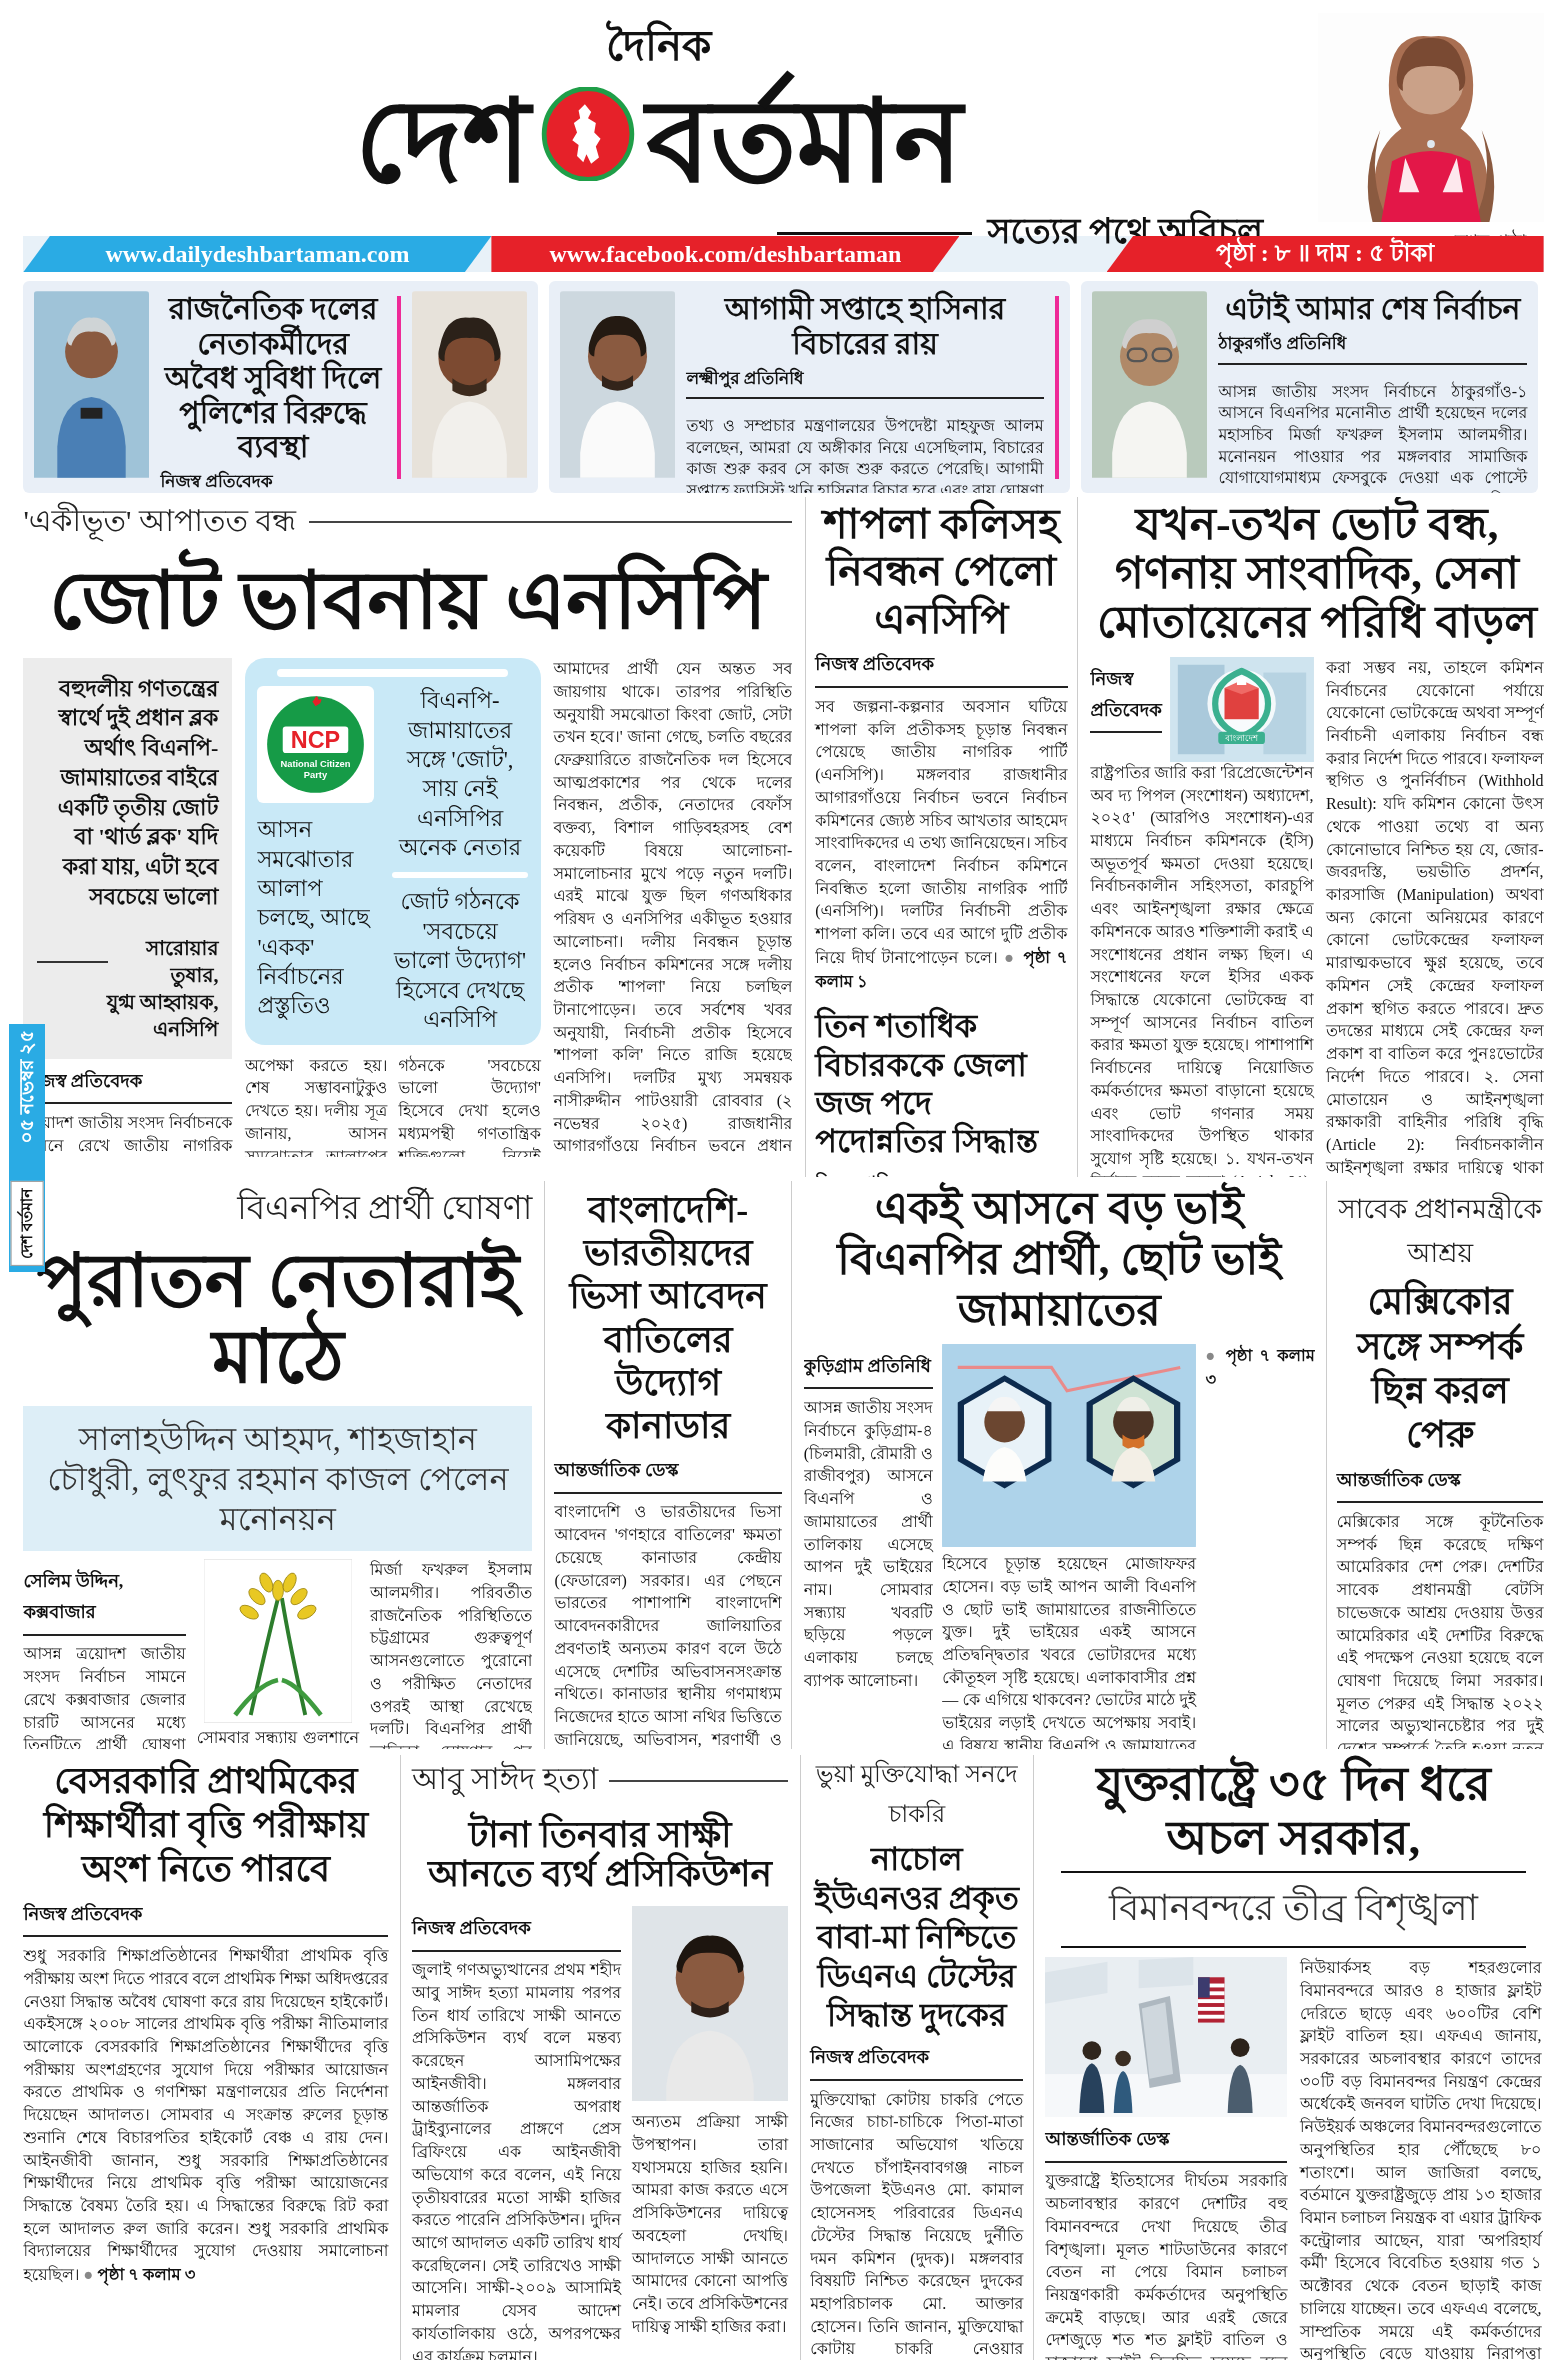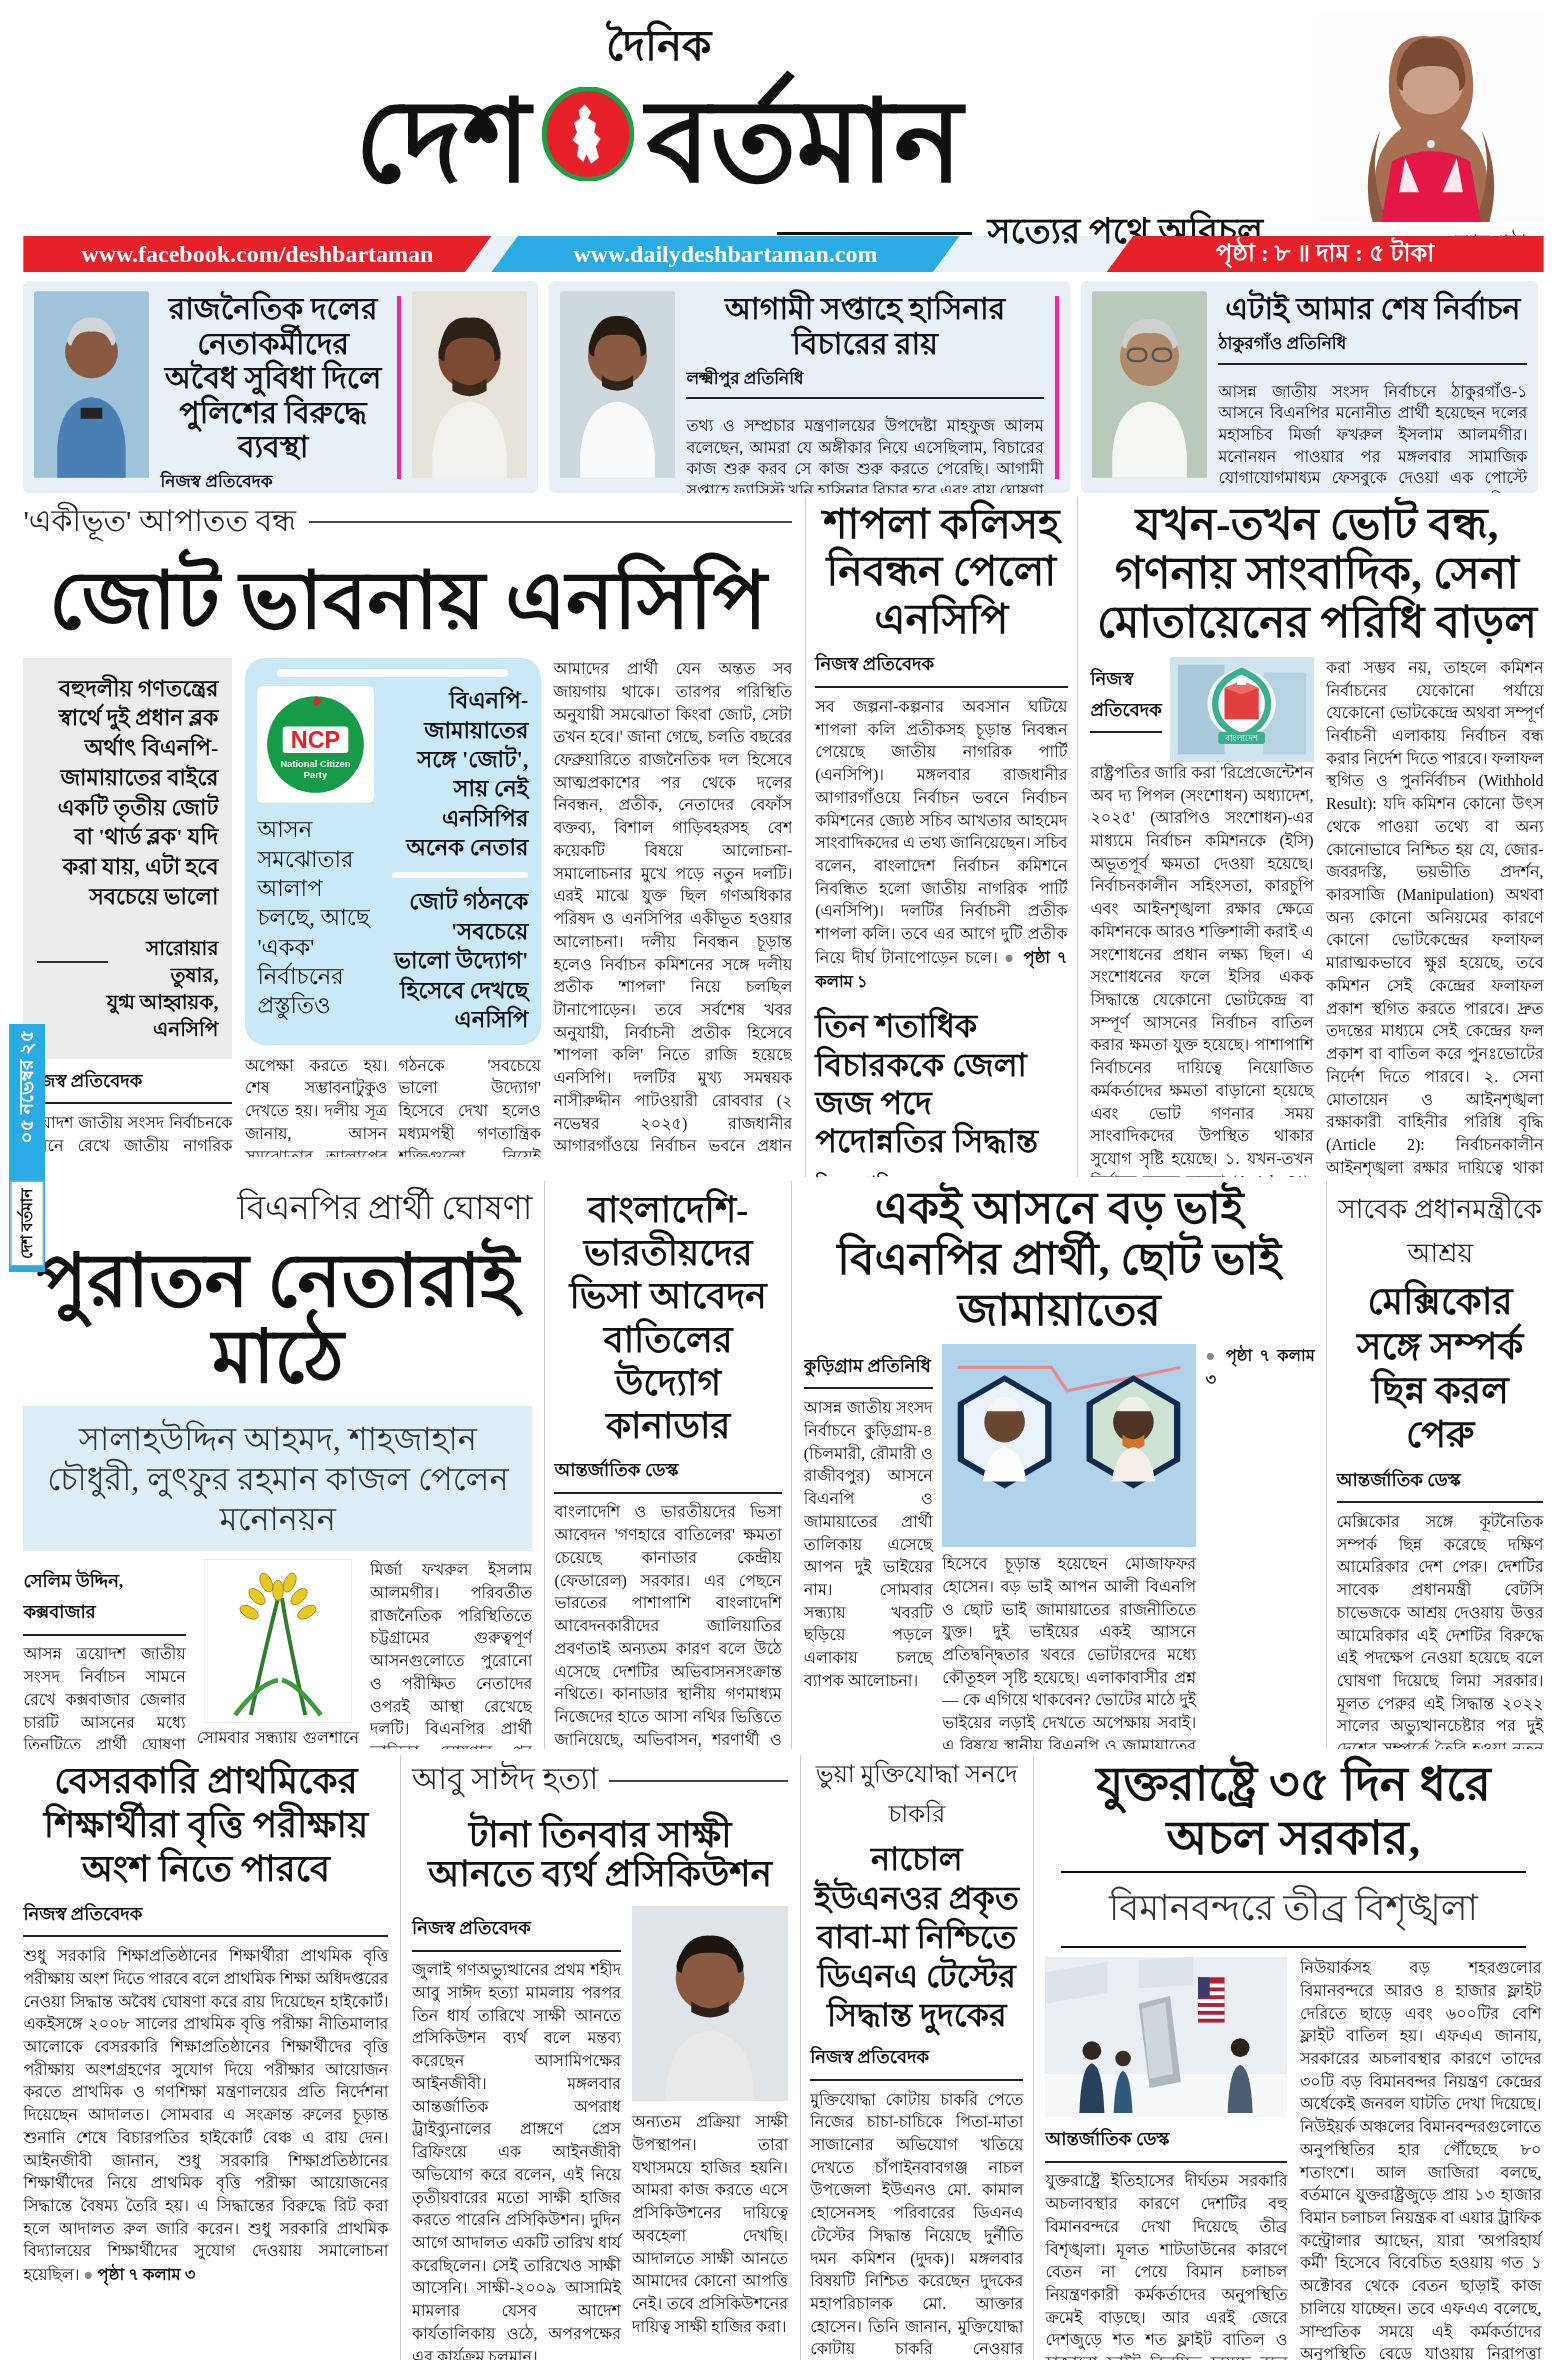--- a/index.html
+++ b/index.html
@@ -48,21 +48,21 @@
   .lead-headline{font-size:80px;font-weight:bold;text-align:center;margin:11px 0 15.6px 0;line-height:1.05;}
   .lead-grid{display:grid;grid-template-columns:209px 296px 1fr;gap:12.5px;height:499px;overflow:hidden;}
   .quotebox{background:#ececec;padding:15.6px 14px;font-size:22px;font-weight:600;text-align:right;line-height:1.35;}
   .qattr{display:flex;align-items:center;gap:7.8px;margin-top:24px;font-weight:bold;font-size:20px;justify-content:flex-end;}
   .qattr .ql{width:86px;height:2.3px;background:#333;}
   .qrole{font-size:20px;font-weight:bold;text-align:right;}
   .ncpbox{background:#c9e9f7;border-radius:20px;padding:11px 12.5px;box-sizing:border-box;}
   .ncpbox .bar{height:7.8px;background:#fff;border-radius:3.9px;margin:0 20px 9.4px 20px;}
   .ncp-grid{display:grid;grid-template-columns:125px 1fr;gap:9.4px;}
   .ncp-left .snip{font-size:22.6px;line-height:1.3;margin-top:7.8px;}
-  .ncp-right{font-size:22.6px;line-height:1.3;text-align:right;font-weight:bold;}
+  .ncp-right{font-size:22.6px;line-height:1.3;text-align:center;}
   .ncp-right .wbar{height:6.2px;background:#fff;border-radius:3.1px;margin:9.4px 0;}
   .lead-col2-body{columns:2;column-gap:11px;margin-top:9.4px;}
   
   .midcol{border-left:0.8px solid #ccc;border-right:0.8px solid #ccc;padding:0 9.4px;overflow:hidden;}
   .h-shapla{font-size:41px;font-weight:bold;text-align:center;line-height:1.15;margin:4.7px 0 7.8px 0;}
   .h-judges{font-size:32px;font-weight:bold;text-align:left;line-height:1.2;margin:14px 0 4.7px 0;}
   
   .eccol{overflow:hidden;}
   .ec-kicker{background:#2aabe4;color:#fff;display:inline-block;font-size:28px;font-weight:bold;padding:4.7px 17px;margin-bottom:6.2px;}
   .h-ec{font-size:44px;font-weight:bold;text-align:center;line-height:1.12;margin:3.1px 0 9.4px 0;}
@@ -134,22 +134,22 @@
         <path d="M210 150 q18 60 -10 118 l20 0 q16 -60 -10 -118z" fill="#8a5a40"></path>
         <path d="M95 190 q50 -26 100 0 l14 78 l-128 0 z" fill="#e31748"></path>
         <path d="M112 186 l18 44 l-26 0 z M178 186 l-18 44 l26 0 z" fill="#fff" opacity="0.9"></path>
         <circle cx="145" cy="168" r="5" fill="#dfe8ef"></circle>
       </svg>
       <div class="caption">দেখুন-পৃষ্ঠা ৬</div>
     </div>
   </header>
 
   <div class="urlbar">
+    <div class="seg blue1">www.dailydeshbartaman.com</div>
     <div class="seg red1">www.facebook.com/deshbartaman</div>
-    <div class="seg blue1">www.dailydeshbartaman.com</div>
     <div class="seg red2">পৃষ্ঠা : ৮ ॥ দাম : ৫ টাকা</div>
   </div>
 
   <section class="band1">
     <article class="tbox tbox1">
       <figure class="tphoto">
         <svg width="115" height="187" viewBox="0 0 148 240">
             <rect width="148" height="240" fill="#9fc3d8"></rect>
             <circle cx="74" cy="78" r="34" fill="#8a5a40"></circle>
             <path d="M44 58 q10 -26 30 -24 q20 -2 30 24 q4 10 -4 12 q-6 -20 -26 -18 q-20 -2 -26 18 q-8 -2 -4 -12z" fill="#cfd4d6"></path>

